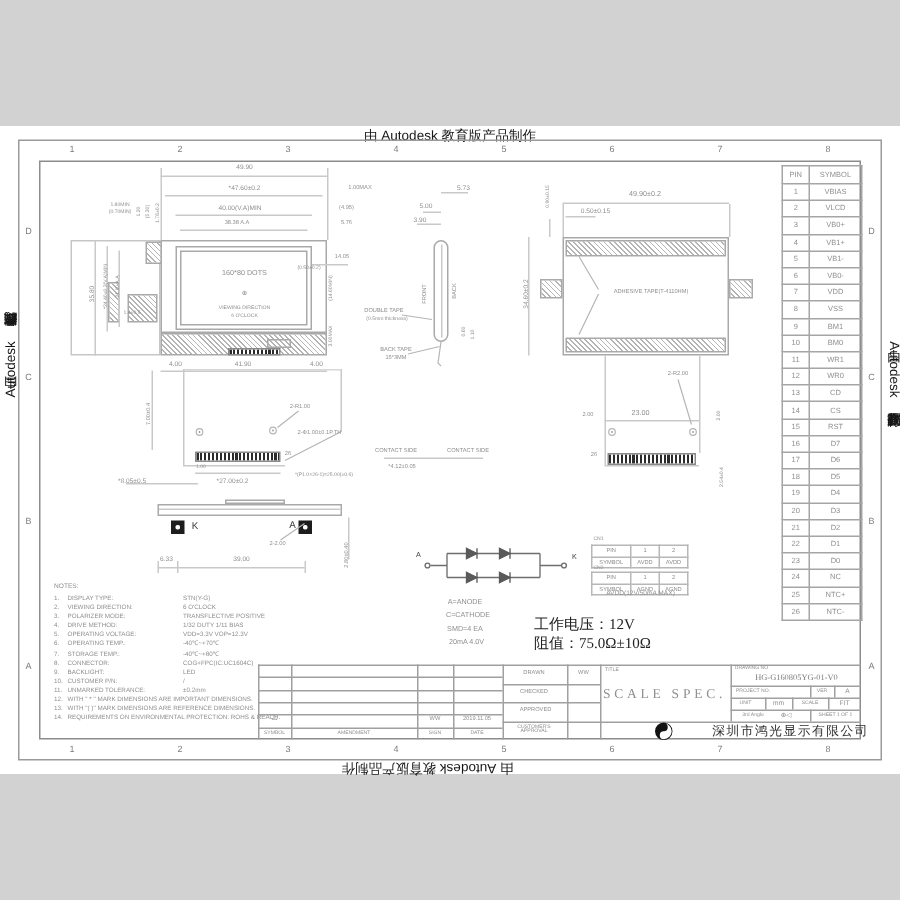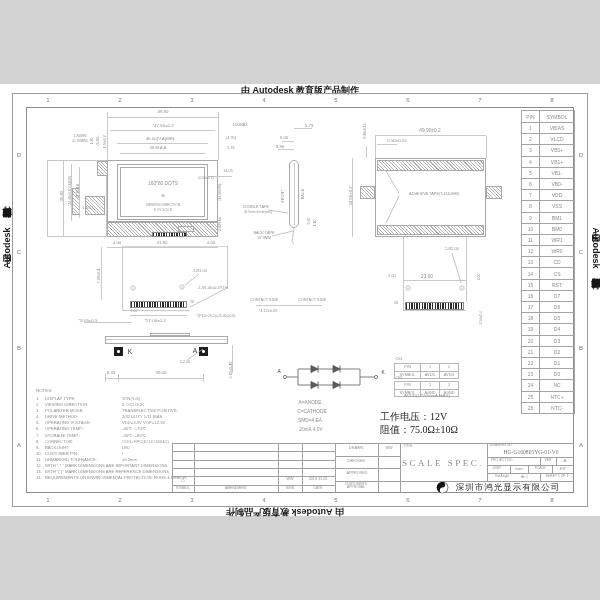--- a/index.html
+++ b/index.html
@@ -11,24 +11,24 @@
   .hatch{background:repeating-linear-gradient(45deg,#ffffff 0 1.6px,#b4b4b4 1.6px 2.4px);}
   .pins{position:absolute;box-sizing:border-box;border:0.5px solid #8a8a8a;
         background:repeating-linear-gradient(90deg,#2b2b2b 0 1.4px,#ffffff 1.4px 2.6px);}
   .hl{position:absolute;height:1px;background:#c9c9c9;}
   .vl{position:absolute;width:1px;background:#c9c9c9;}
   .L{position:absolute;transform:translate(-50%,-50%);color:#8f8f8f;white-space:nowrap;line-height:1;}
   .V{transform:translate(-50%,-50%) rotate(-90deg);}
   .la{transform:none;}
   .s3{font-size:3.4px;} .s35{font-size:3.8px;} .s4{font-size:4.4px;}
   .s45{font-size:4.8px;} .s6{font-size:6.5px;}
-  .dark{color:#3a3a3a;} .blk{color:#222;margin-left:24px;}
+  .dark{color:#3a3a3a;} .blk{color:#222;}
   .serif{font-family:"Liberation Serif",serif;}
   .wrap{white-space:normal;line-height:1.15;text-align:center;}
-  .wm{position:absolute;font-weight:bold;color:#161616;font-size:9px;white-space:nowrap;}
+  .wm{position:absolute;font-weight:normal;color:#161616;font-size:9px;white-space:nowrap;}
   .wmv{writing-mode:vertical-rl;}
   .zoneH{position:absolute;display:flex;justify-content:space-around;align-items:center;
          font-size:6px;color:#7d7d7d;}
   .zoneV{position:absolute;display:flex;flex-direction:column;justify-content:space-around;
          align-items:center;font-size:6px;color:#7d7d7d;}
   table{border-collapse:collapse;table-layout:fixed;}
   .pintbl{position:absolute;left:521px;top:110px;width:53px;font-size:5px;color:#8f8f8f;}
   .pintbl th,.pintbl td{border:0.6px solid #a5a5a5;text-align:center;font-weight:normal;
          height:10.2px;padding:0;overflow:hidden;}
   .pintbl th{height:11px;}
@@ -586,14 +586,14 @@
   <div class="L s3" style="left:540px;top:469px;">SCALE</div>
   <div class="L s4" style="left:563px;top:469px;">FIT</div>
   <div class="L s3" style="left:502px;top:477px;">3rd Angle</div>
   <div class="L s4" style="left:524px;top:477px;">⊕◁</div>
   <div class="L s3" style="left:557px;top:477px;">SHEET 1 OF 1</div>
 
   <svg class="ovl" style="left:436px;top:480.5px;" width="13" height="13" viewBox="0 0 13 13">
     <circle cx="6.5" cy="6.5" r="5.8" fill="#121212"></circle>
     <path d="M6.5,1.2 a5.3,5.3 0 0 1 0,10.6 a2.65,2.65 0 0 1 0,-5.3 a2.65,2.65 0 0 0 0,-5.3" fill="#ffffff"></path>
   </svg>
-  <div class="L serif" style="left:508px;top:487px;font-size:8.5px;color:#2e2e2e;letter-spacing:1px;">深圳市鸿光显示有限公司</div>
+  <div class="L serif" style="left:527px;top:487px;font-size:8.5px;color:#2e2e2e;letter-spacing:1px;">深圳市鸿光显示有限公司</div>
 </div>
 
 </body></html>

